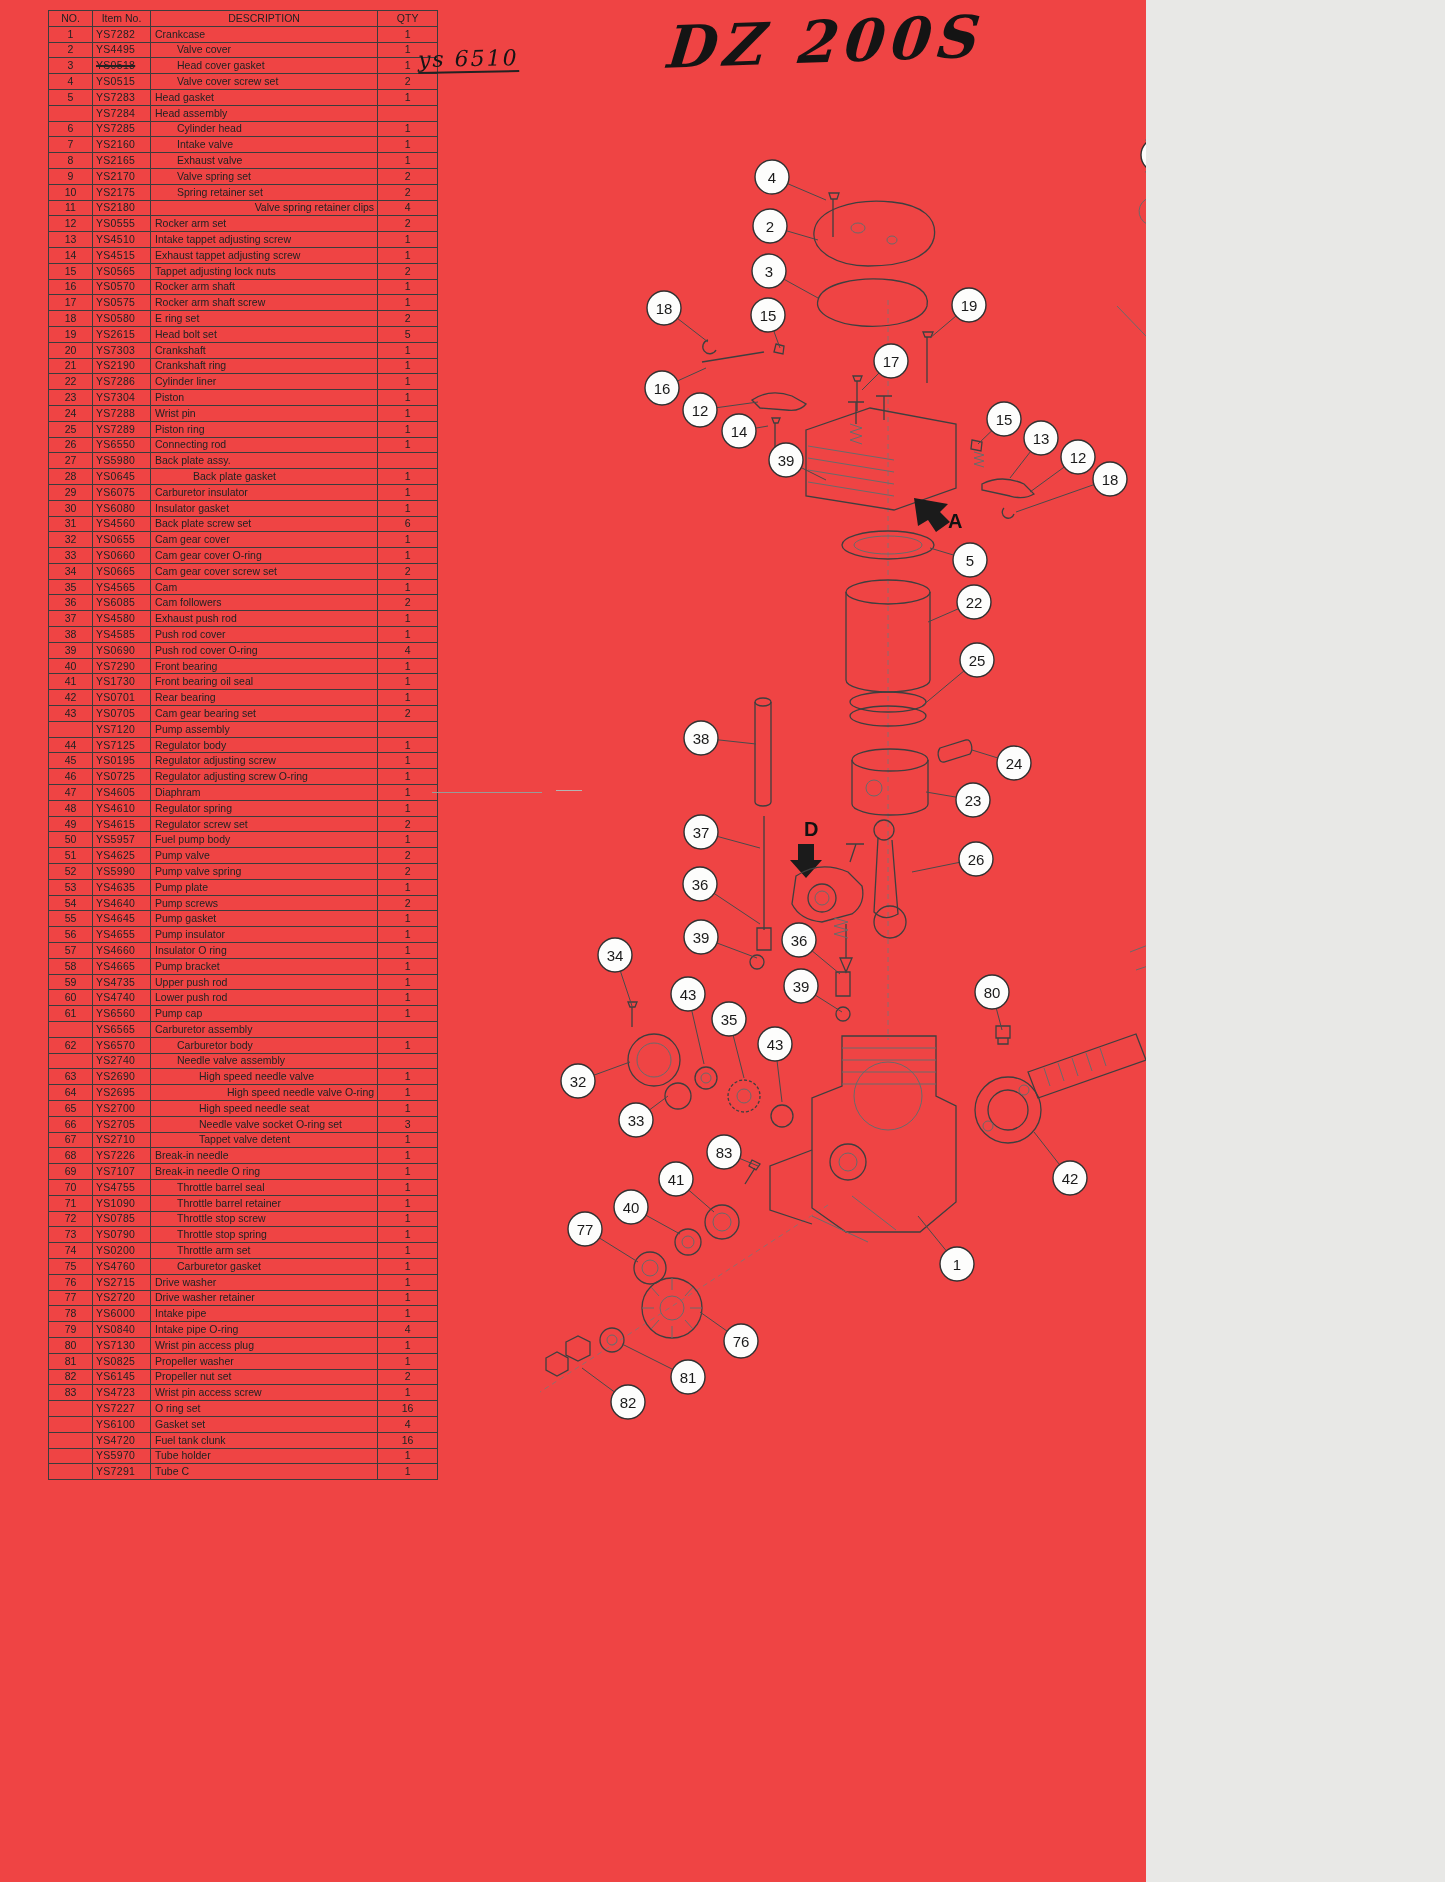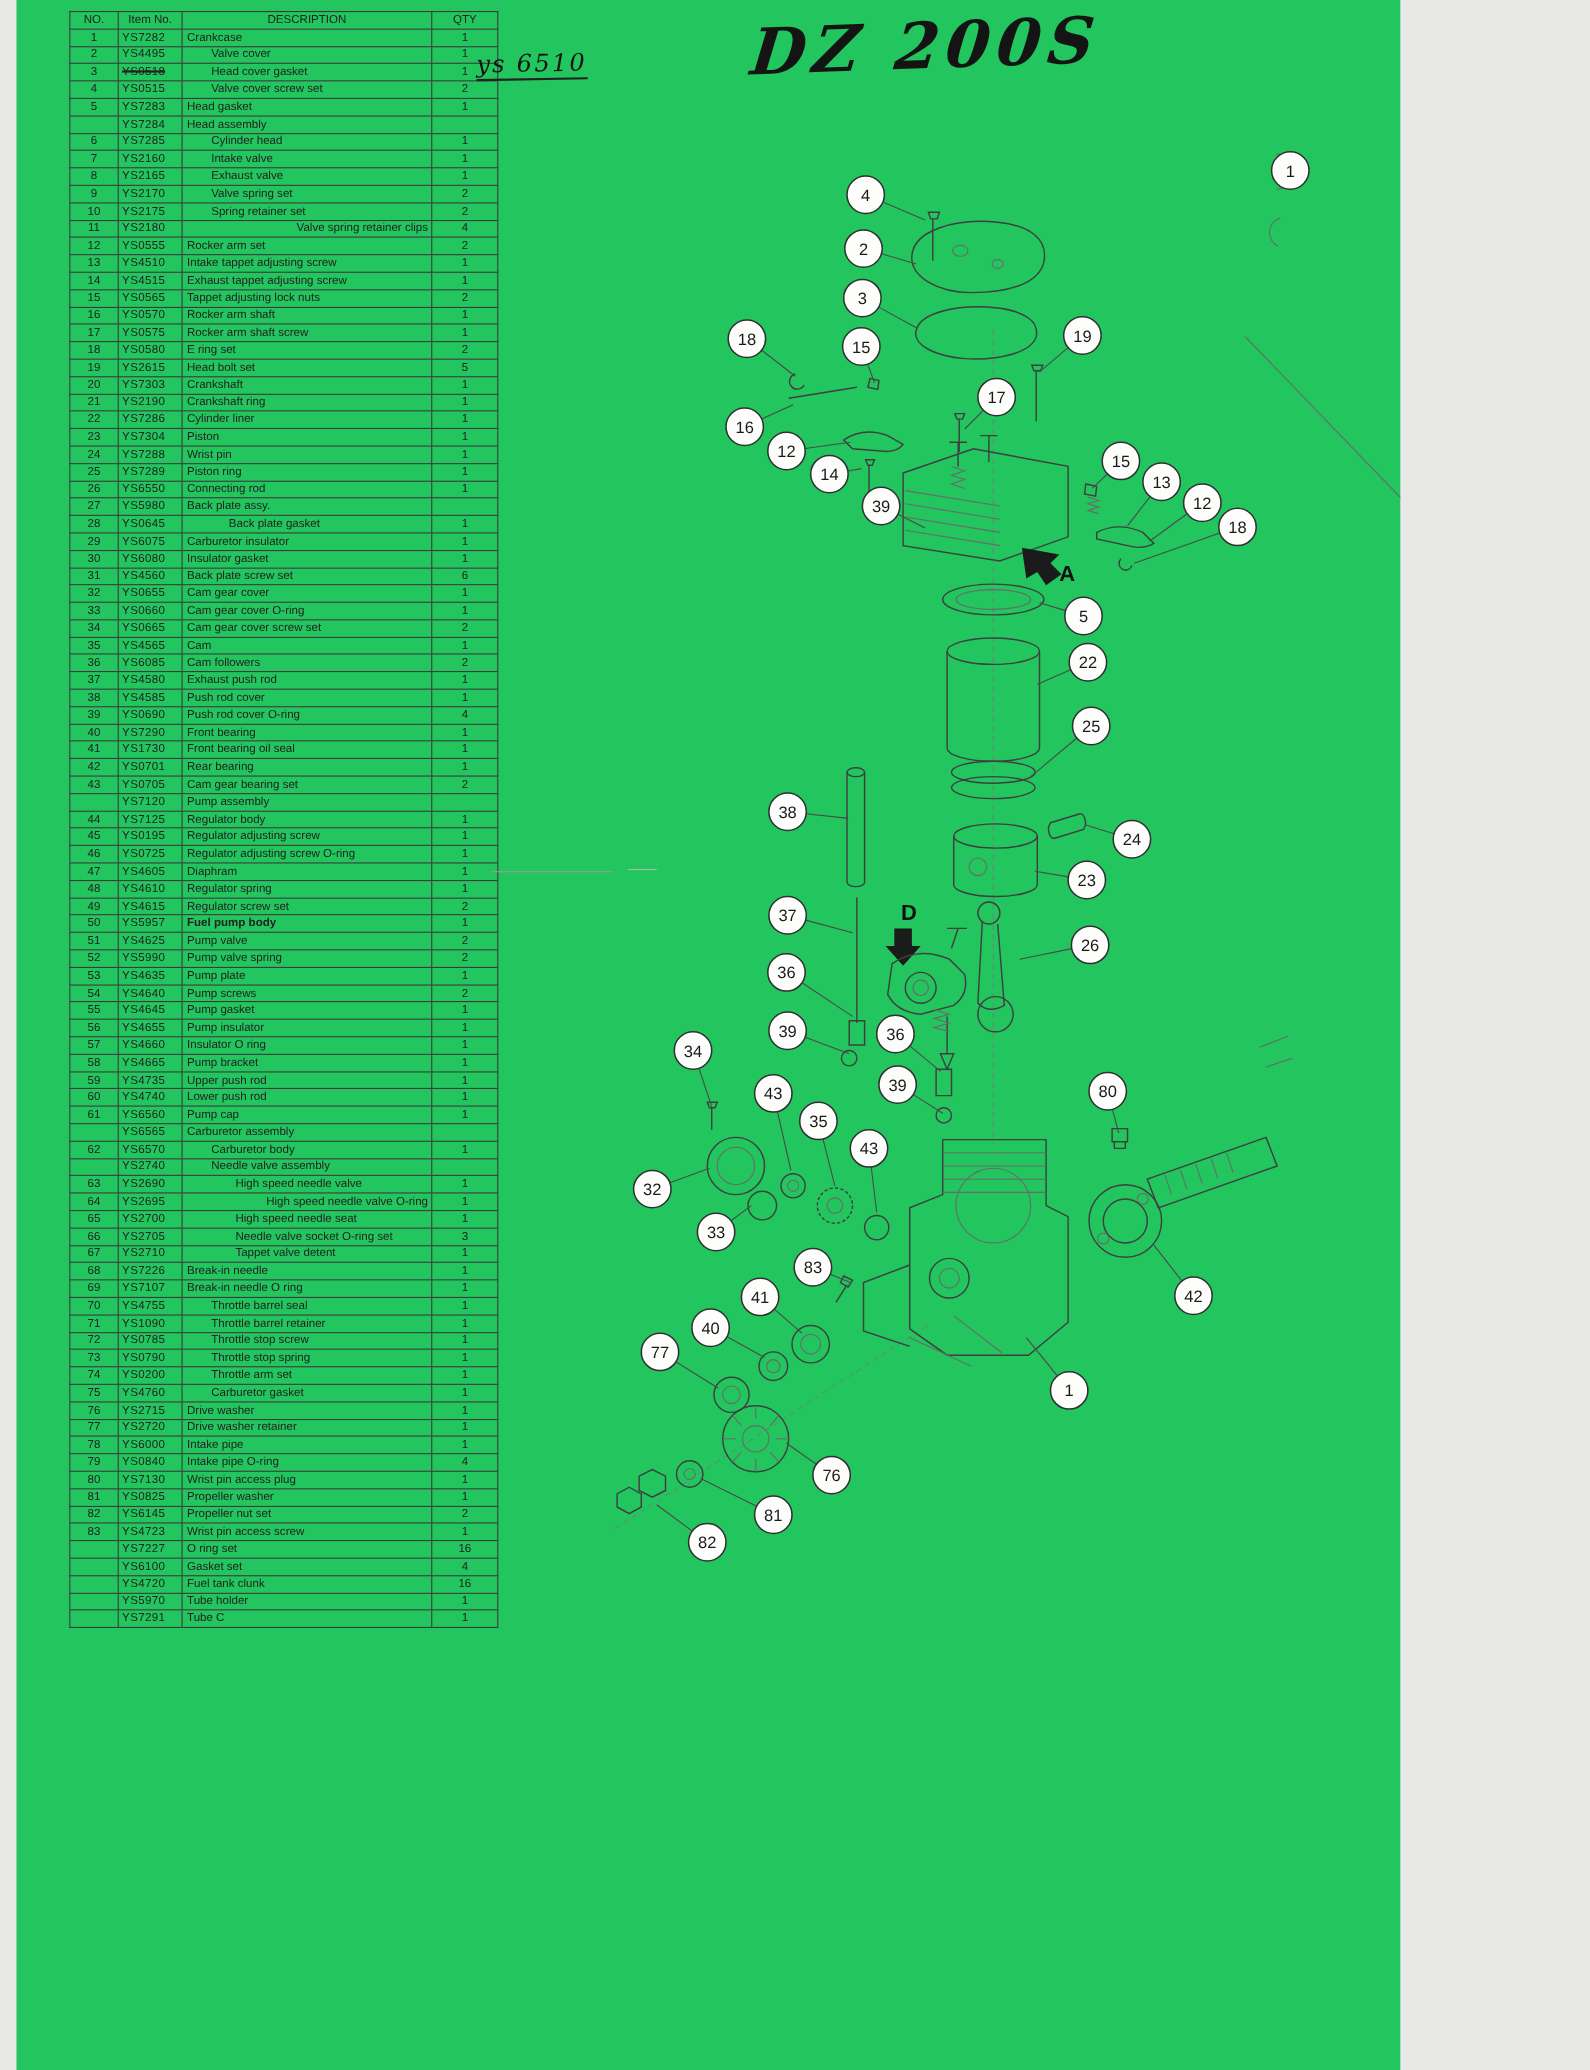--- a/index.html
+++ b/index.html
@@ -1,17 +1,17 @@
 <!DOCTYPE html>
 <html><head>
 <meta charset="utf-8">
 <style>
   html,body{margin:0;padding:0;background:#e8e8e6;}
-  #page{position:relative;width:1258px;height:1882px;background:#22c55e;overflow:hidden;
-        font-family:"Liberation Sans",sans-serif;color:#1c1c1c;margin-left:15px;}
+  #page{position:relative;width:1146px;height:1882px;background:#ef4444;overflow:hidden;
+        font-family:"Liberation Sans",sans-serif;color:#1c1c1c;}
   
   #parts-table{position:absolute;left:48px;top:10px;border-collapse:collapse;table-layout:fixed;}
   #parts-table col.c-no{width:44px}
   #parts-table col.c-item{width:58px}
   #parts-table col.c-desc{width:208px}
   #parts-table col.c-qty{width:60px}
   #parts-table th,#parts-table td{
       border:1.4px solid #3c3c3c;height:14.8px;padding:0 3px;
       font-size:10.5px;line-height:11px;white-space:nowrap;overflow:hidden;
       font-weight:400;color:#222;}
@@ -362,21 +362,21 @@
         </tr>
         <tr>
           <td class="no">49</td>
           <td class="item"><span>YS4615</span></td>
           <td class="desc" style="padding-left: 4px;">Regulator screw set</td>
           <td class="qty">2</td>
         </tr>
         <tr>
           <td class="no">50</td>
           <td class="item"><span>YS5957</span></td>
-          <td class="desc" style="padding-left: 4px; font-weight: bold;">Fuel pump body</td>
+          <td class="desc" style="padding-left: 4px;">Fuel pump body</td>
           <td class="qty">1</td>
         </tr>
         <tr>
           <td class="no">51</td>
           <td class="item"><span>YS4625</span></td>
           <td class="desc" style="padding-left: 4px;">Pump valve</td>
           <td class="qty">2</td>
         </tr>
         <tr>
           <td class="no">52</td>

